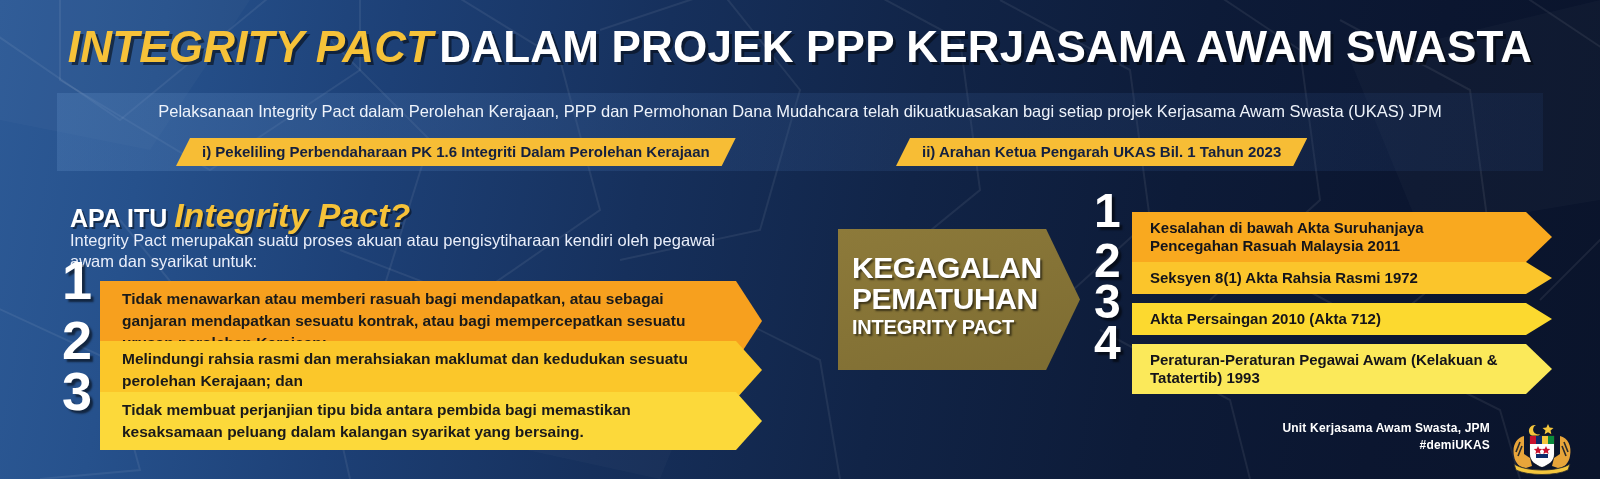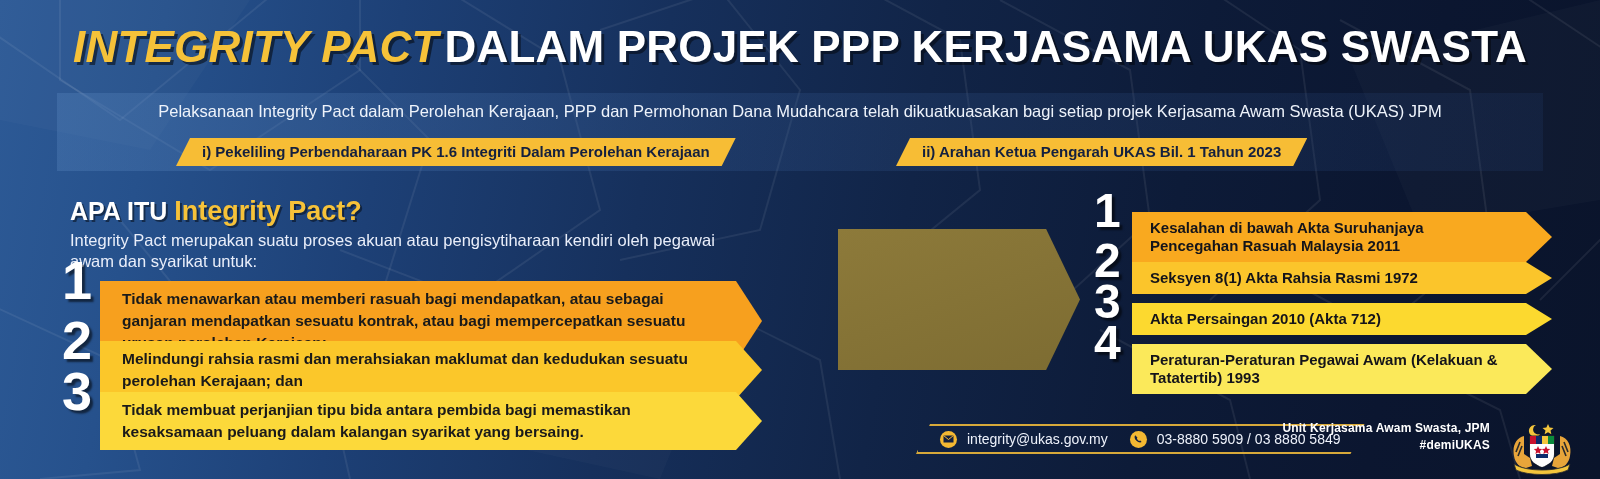--- a/index.html
+++ b/index.html
@@ -46,21 +46,21 @@
   }
   #tag1{left:176px;}
   #tag2{left:896px;}
 
   
   #apa{
     position:absolute;left:70px;top:196px;white-space:nowrap;
     font-size:25px;font-weight:bold;color:#ffffff;
     text-shadow:2px 2px 0 rgba(0,0,0,.45);
   }
-  #apa .ital{color:#f6c239;font-size:27px;}
+  #apa .ital{color:#f6c239;font-style:italic;font-size:34px;}
   #lead{
     position:absolute;left:70px;top:230px;width:690px;
     color:#e9eefa;font-size:16.5px;line-height:21px;
   }
 
   .arrowitem{position:absolute;}
   .arrowitem .num{
     position:absolute;left:0;top:50%;transform:translateY(-52%);
     font-size:54px;font-weight:bold;color:#ffffff;line-height:1;
     text-shadow:3px 3px 2px rgba(0,0,0,.55);z-index:3;
@@ -145,21 +145,21 @@
       <path d="M1380 350 L1500 410 L1520 479"></path>
     </g>
     <g fill="#ffffff" fill-opacity="0.025">
       <polygon points="0,0 250,0 150,150 0,120"></polygon>
       <polygon points="1350,60 1600,0 1600,200 1420,230"></polygon>
       <polygon points="520,330 700,380 660,479 480,440"></polygon>
     </g>
   </svg>
 
   <div id="title">
-    <span class="gold">INTEGRITY PACT</span><span class="rest">DALAM PROJEK PPP KERJASAMA UKAS SWASTA</span>
+    <span class="gold">INTEGRITY PACT</span><span class="rest">DALAM PROJEK PPP KERJASAMA AWAM SWASTA</span>
   </div>
 
   <div id="subband"></div>
   <div id="subline">Pelaksanaan Integrity Pact dalam Perolehan Kerajaan, PPP dan Permohonan Dana Mudahcara telah dikuatkuasakan bagi setiap projek Kerjasama Awam Swasta (UKAS) JPM</div>
 
   <div class="tagrow">
     <div class="tag" id="tag1">i) Pekeliling Perbendaharaan PK 1.6 Integriti Dalam Perolehan Kerajaan</div>
     <div class="tag" id="tag2">ii) Arahan Ketua Pengarah UKAS Bil. 1 Tahun 2023</div>
   </div>
 
@@ -178,20 +178,25 @@
     <span class="num">2</span>
     <div class="bar" style="width:662px;background:#fbc72a;">Melindungi rahsia rasmi dan merahsiakan maklumat dan kedudukan sesuatu perolehan Kerajaan; dan</div>
   </div>
 
   <div class="arrowitem" style="left:62px;top:392px;width:700px;">
     <span class="num">3</span>
     <div class="bar" style="width:662px;background:#fcd93a;">Tidak membuat perjanjian tipu bida antara pembida bagi memastikan kesaksamaan peluang dalam kalangan syarikat yang bersaing.</div>
   </div>
 
   <div id="kblock"></div>
+  <div id="ktext">
+    <div class="l1">KEGAGALAN</div>
+    <div class="l2">PEMATUHAN</div>
+    <div class="l3">INTEGRITY PACT</div>
+  </div>
 
   <div class="ritem" style="top:212px;">
     <span class="num">1</span>
     <div class="bar" style="background:#f9a91f;">Kesalahan di bawah Akta Suruhanjaya Pencegahan Rasuah Malaysia 2011</div>
   </div>
 
   <div class="ritem" style="top:262px;">
     <span class="num">2</span>
     <div class="bar" style="background:#fbc52b;">Seksyen 8(1) Akta Rahsia Rasmi 1972</div>
   </div>
@@ -199,35 +204,20 @@
   <div class="ritem" style="top:303px;">
     <span class="num">3</span>
     <div class="bar" style="background:#fcd92f;">Akta Persaingan 2010 (Akta 712)</div>
   </div>
 
   <div class="ritem" style="top:344px;">
     <span class="num">4</span>
     <div class="bar" style="background:#fbe95a;">Peraturan-Peraturan Pegawai Awam (Kelakuan &amp; Tatatertib) 1993</div>
   </div>
 
-  <div id="contact">
-    <span class="cicon">
-      <svg width="11" height="8" viewBox="0 0 11 8">
-          <rect x="0.5" y="0.5" width="10" height="7" fill="#14203f"></rect>
-          <path d="M0.5 0.5 L5.5 4.5 L10.5 0.5" stroke="#f4b832" stroke-width="1" fill="none"></path>
-        </svg>
-    </span>
-    <span>integrity@ukas.gov.my</span>
-    <span class="cicon" style="margin-left:12px;">
-      <svg width="11" height="11" viewBox="0 0 11 11">
-          <path d="M2.2 1.2 C1.2 2.4 1.4 4.6 3.2 6.6 C5.1 8.6 7.3 9.1 8.6 8.1 L7.3 6.6 L6.0 7.0 C5.2 6.5 4.3 5.6 3.9 4.8 L4.4 3.6 Z" fill="#14203f"></path>
-        </svg>
-    </span>
-    <span>03-8880 5909 / 03 8880 5849</span>
-  </div>
 
   <div id="unit">
     <div>Unit Kerjasama Awam Swasta, JPM</div>
     <div>#demiUKAS</div>
   </div>
 
   <svg id="crest" viewBox="0 0 80 58">
     <g>
 
       <path d="M22 18 C14 20 10 28 12 38 C13 45 18 50 24 50 L30 48 L28 40 L22 36 Z" fill="#e8a53a"></path>

